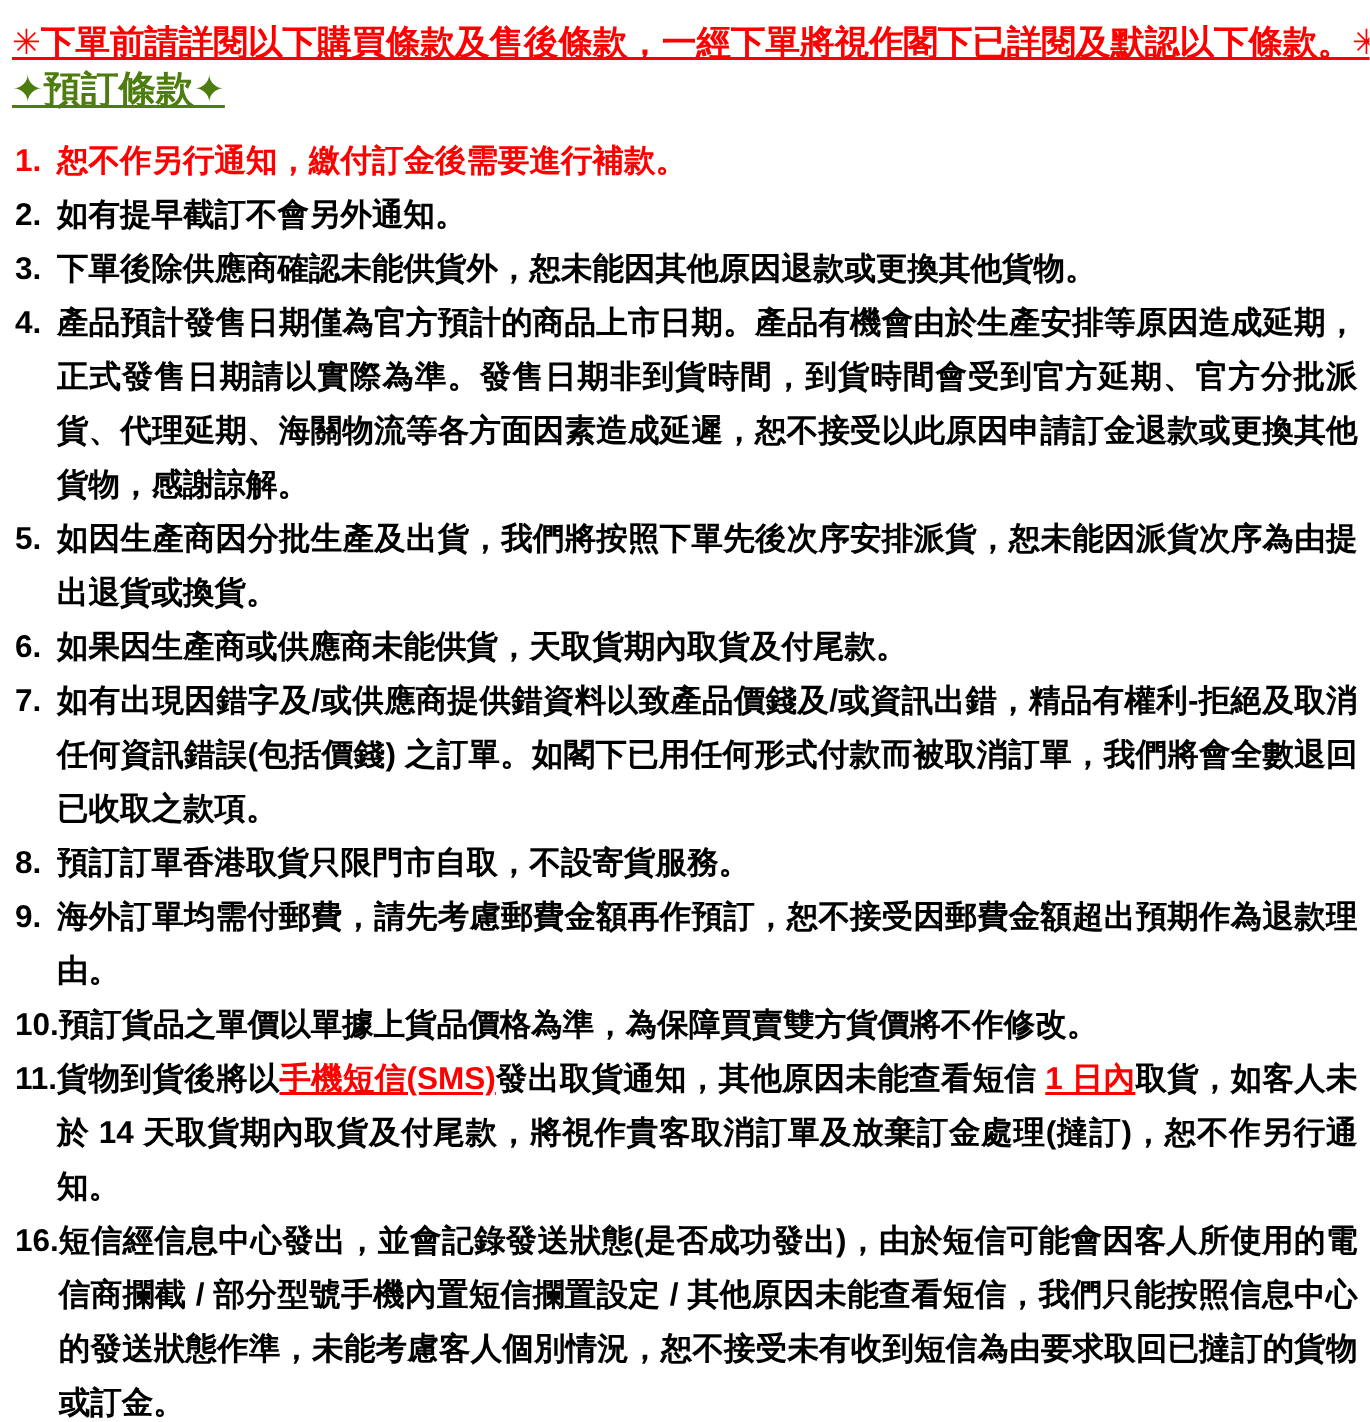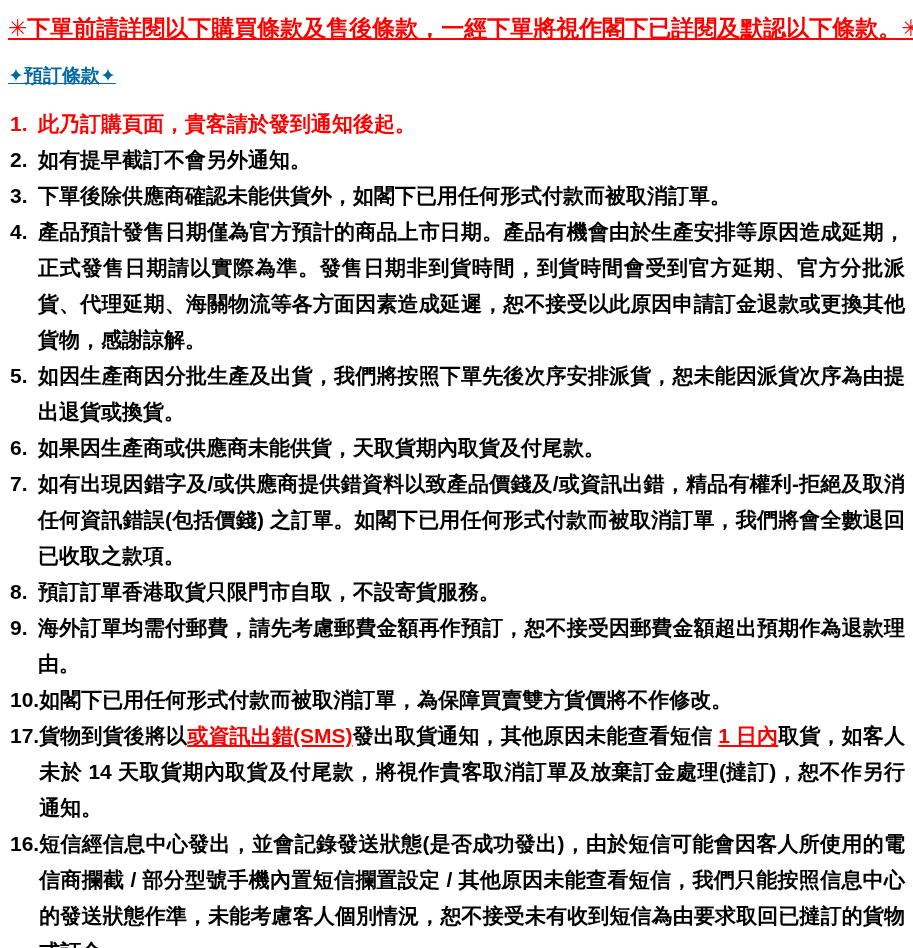--- a/index.html
+++ b/index.html
@@ -25,23 +25,22 @@
   .notice {
     color: #ff0000;
     font-size: 23px;
     line-height: 32px;
     text-decoration: underline;
     white-space: nowrap;
     letter-spacing: 0px;
   }
   .section-title {
     display: inline-block;
-    margin-top: 16px;
-    color: #0369a1;
-    font-size: 19px;
+    color: #4d7c0f;
+    font-size: 25px;
     line-height: 32px;
     text-decoration: underline;
   }
   .terms {
     margin-top: 14px;
   }
   .term {
     display: flex;
     align-items: flex-start;
     font-size: 21px;
@@ -68,29 +67,29 @@
 <div class="page">
   <div class="notice">✳下單前請詳閱以下購買條款及售後條款，一經下單將視作閣下已詳閱及默認以下條款。✳</div>
 
   <div>
     <span class="section-title">✦預訂條款✦</span>
   </div>
 
   <div class="terms" id="terms-list">
       <div class="term red">
         <span class="term-number">1.</span>
-        <span class="term-text"><span>此乃訂購頁面，貴客請於發到通知後起。</span></span>
+        <span class="term-text"><span>恕不作另行通知，繳付訂金後需要進行補款。</span></span>
       </div>
       <div class="term">
         <span class="term-number">2.</span>
         <span class="term-text"><span>如有提早截訂不會另外通知。</span></span>
       </div>
       <div class="term">
         <span class="term-number">3.</span>
-        <span class="term-text"><span>下單後除供應商確認未能供貨外，如閣下已用任何形式付款而被取消訂單。</span></span>
+        <span class="term-text"><span>下單後除供應商確認未能供貨外，恕未能因其他原因退款或更換其他貨物。</span></span>
       </div>
       <div class="term">
         <span class="term-number">4.</span>
         <span class="term-text"><span>產品預計發售日期僅為官方預計的商品上市日期。產品有機會由於生產安排等原因造成延期，正式發售日期請以實際為準。發售日期非到貨時間，到貨時間會受到官方延期、官方分批派貨、代理延期、海關物流等各方面因素造成延遲，恕不接受以此原因申請訂金退款或更換其他貨物，感謝諒解。</span></span>
       </div>
       <div class="term">
         <span class="term-number">5.</span>
         <span class="term-text"><span>如因生產商因分批生產及出貨，我們將按照下單先後次序安排派貨，恕未能因派貨次序為由提出退貨或換貨。</span></span>
       </div>
       <div class="term">
@@ -104,24 +103,24 @@
       <div class="term">
         <span class="term-number">8.</span>
         <span class="term-text"><span>預訂訂單香港取貨只限門市自取，不設寄貨服務。</span></span>
       </div>
       <div class="term">
         <span class="term-number">9.</span>
         <span class="term-text"><span>海外訂單均需付郵費，請先考慮郵費金額再作預訂，恕不接受因郵費金額超出預期作為退款理由。</span></span>
       </div>
       <div class="term">
         <span class="term-number">10.</span>
-        <span class="term-text"><span>如閣下已用任何形式付款而被取消訂單，為保障買賣雙方貨價將不作修改。</span></span>
+        <span class="term-text"><span>預訂貨品之單價以單據上貨品價格為準，為保障買賣雙方貨價將不作修改。</span></span>
       </div>
       <div class="term">
-        <span class="term-number">17.</span>
-        <span class="term-text"><span>貨物到貨後將以</span><span class="run-red-underline">或資訊出錯(SMS)</span><span>發出取貨通知，其他原因未能查看短信 </span><span class="run-red-underline">1 日內</span><span>取貨，如客人未於 14 天取貨期內取貨及付尾款，將視作貴客取消訂單及放棄訂金處理(撻訂)，恕不作另行通知。</span></span>
+        <span class="term-number">11.</span>
+        <span class="term-text"><span>貨物到貨後將以</span><span class="run-red-underline">手機短信(SMS)</span><span>發出取貨通知，其他原因未能查看短信 </span><span class="run-red-underline">1 日內</span><span>取貨，如客人未於 14 天取貨期內取貨及付尾款，將視作貴客取消訂單及放棄訂金處理(撻訂)，恕不作另行通知。</span></span>
       </div>
       <div class="term">
         <span class="term-number">16.</span>
         <span class="term-text"><span>短信經信息中心發出，並會記錄發送狀態(是否成功發出)，由於短信可能會因客人所使用的電信商攔截 / 部分型號手機內置短信攔置設定 / 其他原因未能查看短信，我們只能按照信息中心的發送狀態作準，未能考慮客人個別情況，恕不接受未有收到短信為由要求取回已撻訂的貨物或訂金。</span></span>
       </div>
     </div>
 </div>
 
 </body></html>

